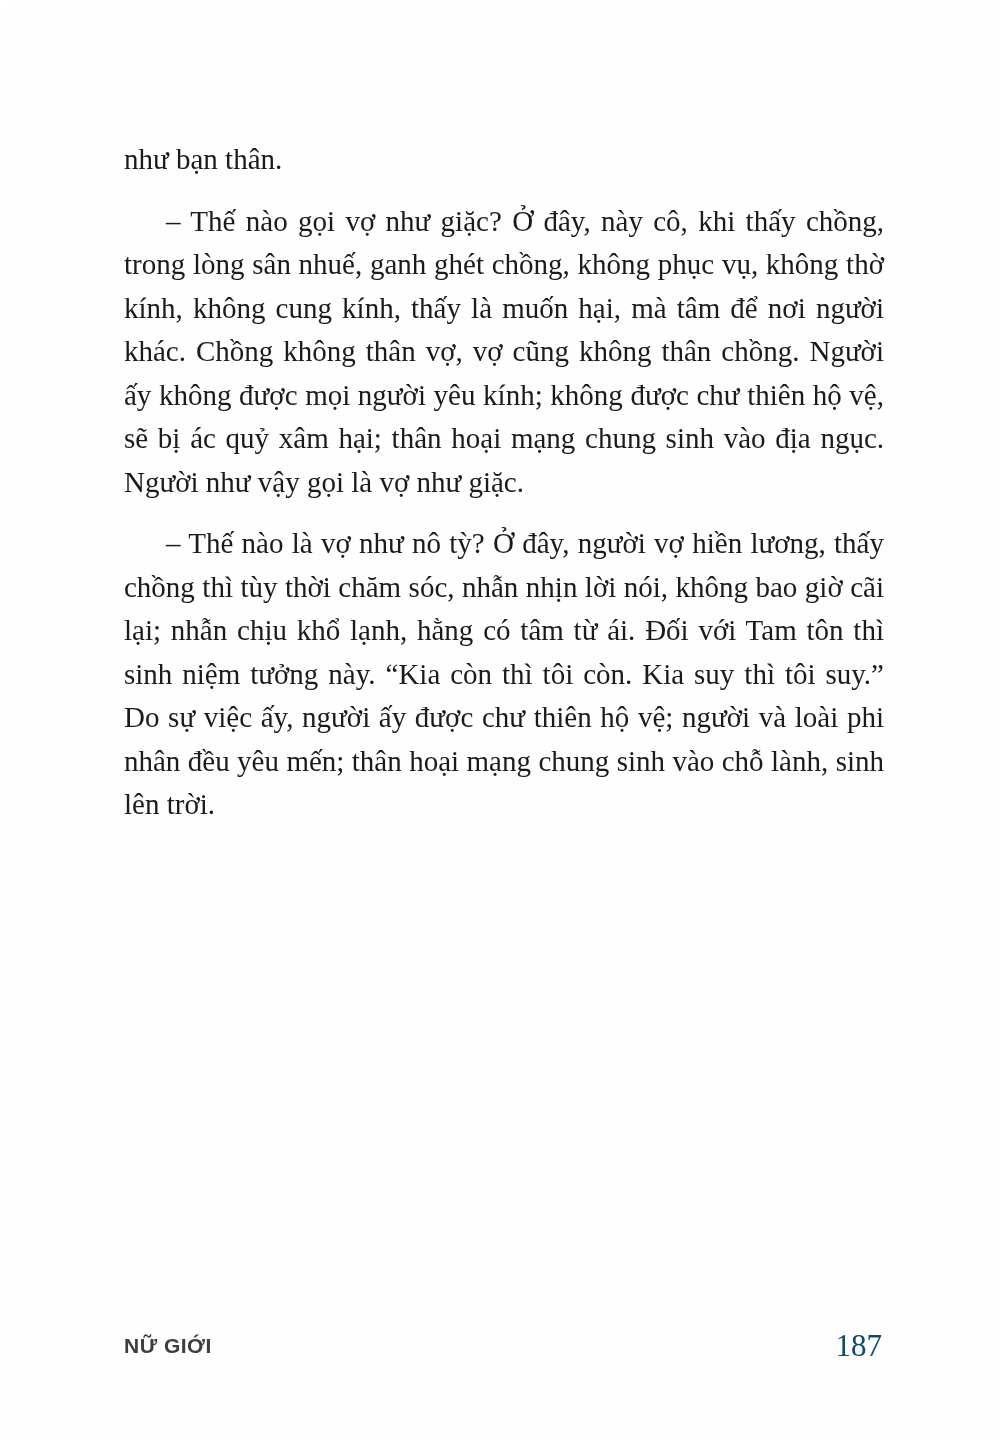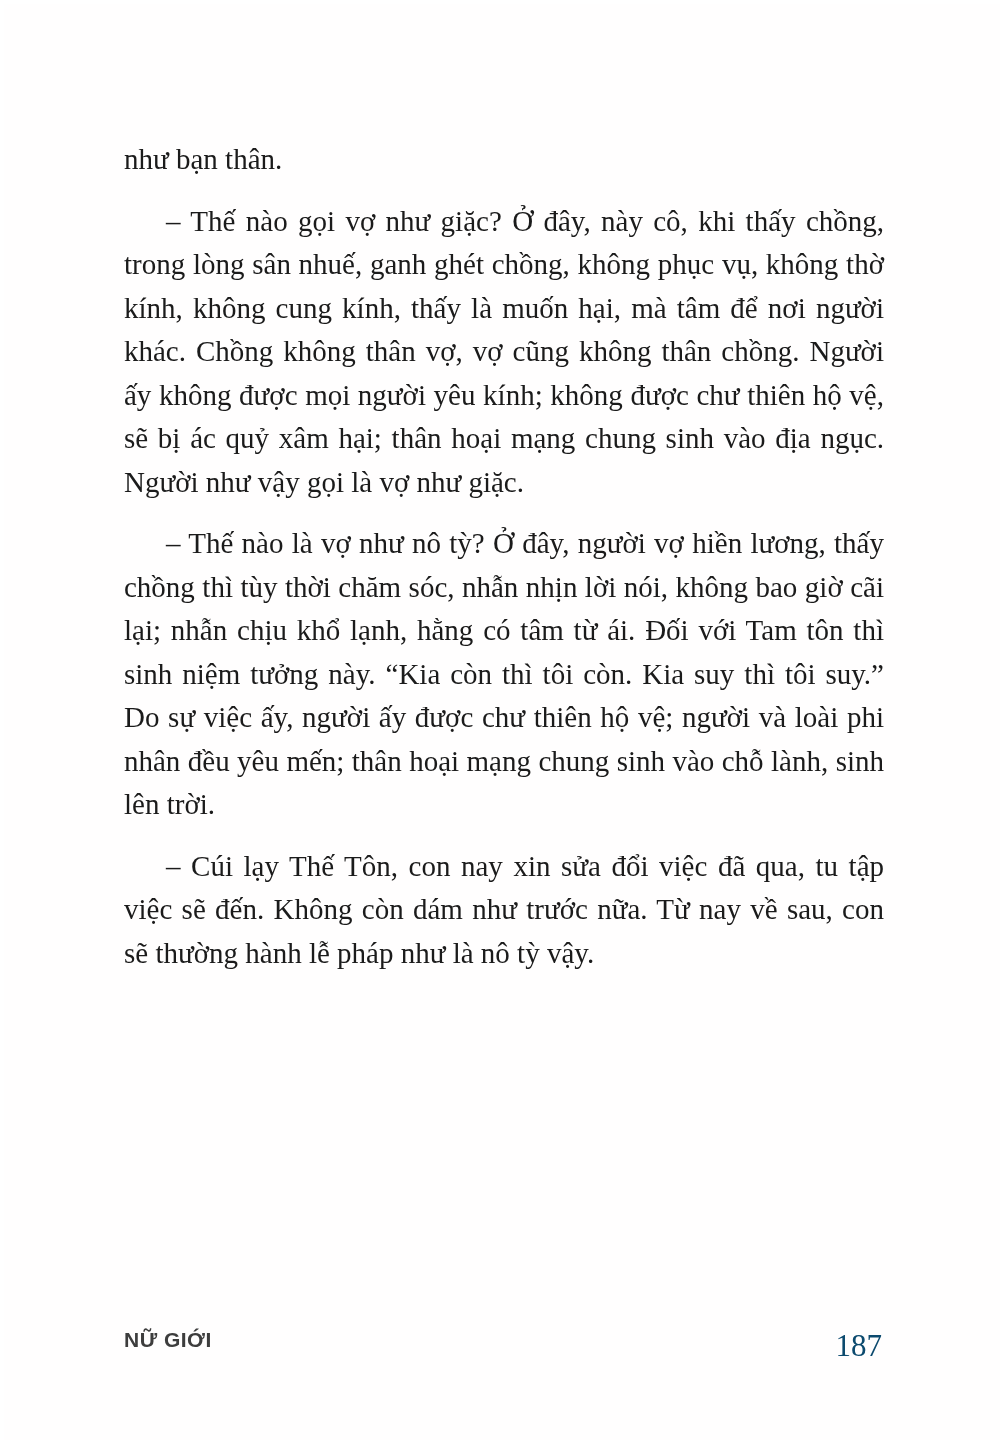--- a/index.html
+++ b/index.html
@@ -29,21 +29,21 @@
   }
   .para { margin-bottom: 10px; }
   .para.indent { text-indent: 42px; }
   .footer {
     position: absolute;
     left: 112px;
     right: 114px;
     top: 1316px;
     display: flex;
     justify-content: space-between;
-    align-items: flex-start;
+    align-items: center;
   }
   .footer-title {
     font-family: "Liberation Sans", sans-serif;
     font-size: 21px;
     font-weight: 700;
     letter-spacing: 0.5px;
     color: #3d3d3d;
   }
   .page-number {
     font-family: "Liberation Serif", serif;
@@ -59,21 +59,20 @@
 
   <div class="text-block">
     <p class="para">như bạn thân.</p>
 
     <p class="para indent">– Thế nào gọi vợ như giặc? Ở đây, này cô, khi thấy chồng, trong lòng sân nhuế, ganh ghét chồng, không phục vụ, không thờ kính, không cung kính, thấy là muốn hại, mà tâm để nơi người khác. Chồng không thân vợ, vợ cũng không thân chồng. Người ấy không được mọi người yêu kính; không được chư thiên hộ vệ, sẽ bị ác quỷ xâm hại; thân hoại mạng chung sinh vào địa ngục. Người như vậy gọi là vợ như giặc.</p>
 
     <p class="para indent">– Thế nào là vợ như nô tỳ? Ở đây, người vợ hiền lương, thấy chồng thì tùy thời chăm sóc, nhẫn nhịn lời nói, không bao giờ cãi lại; nhẫn chịu khổ lạnh, hằng có tâm từ ái. Đối với Tam tôn thì sinh niệm tưởng này. “Kia còn thì tôi còn. Kia suy thì tôi suy.” Do sự việc ấy, người ấy được chư thiên hộ vệ; người và loài phi nhân đều yêu mến; thân hoại mạng chung sinh vào chỗ lành, sinh lên trời.</p>
 
 
 
-    <p class="para indent">– Cúi lạy Thế Tôn, con nay xin sửa đổi việc đã qua, tu tập việc sẽ đến. Không còn dám như trước nữa. Từ nay về sau, con sẽ thường hành lễ pháp như là nô tỳ vậy.</p>
 
   </div>
 
   <div class="footer">
     <span class="footer-title">NỮ GIỚI</span>
     <span class="page-number">187</span>
   </div>
 
 </div>
 

